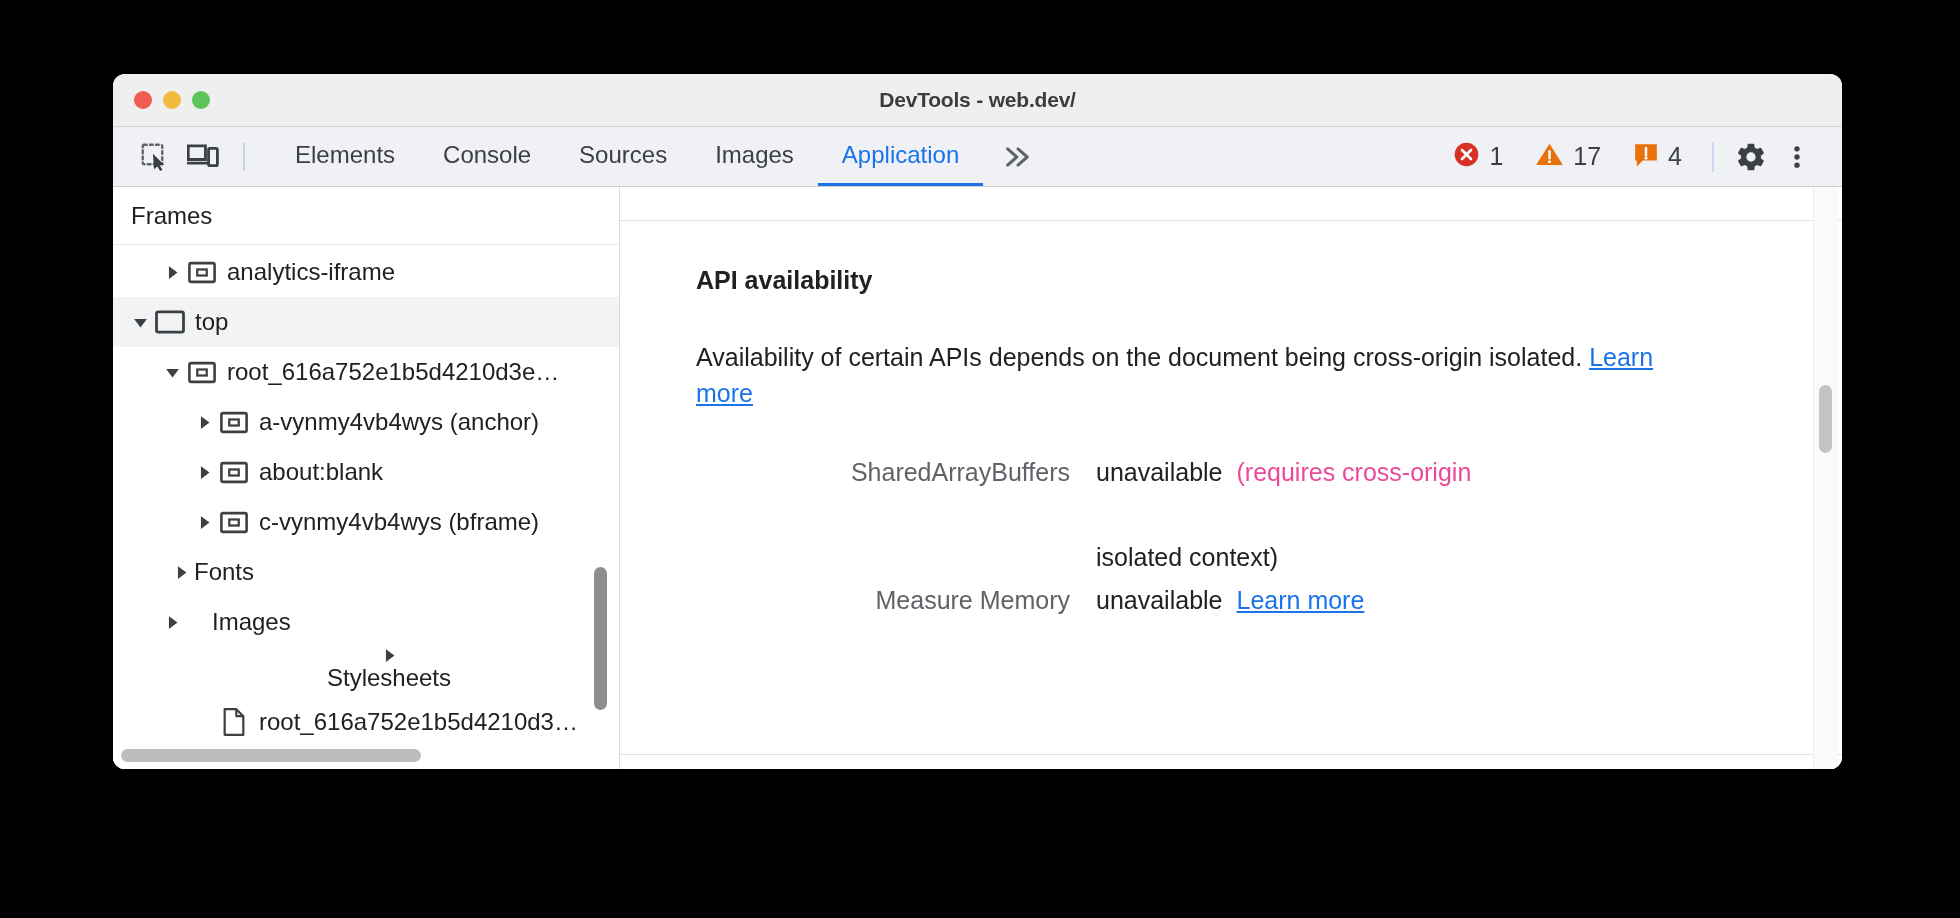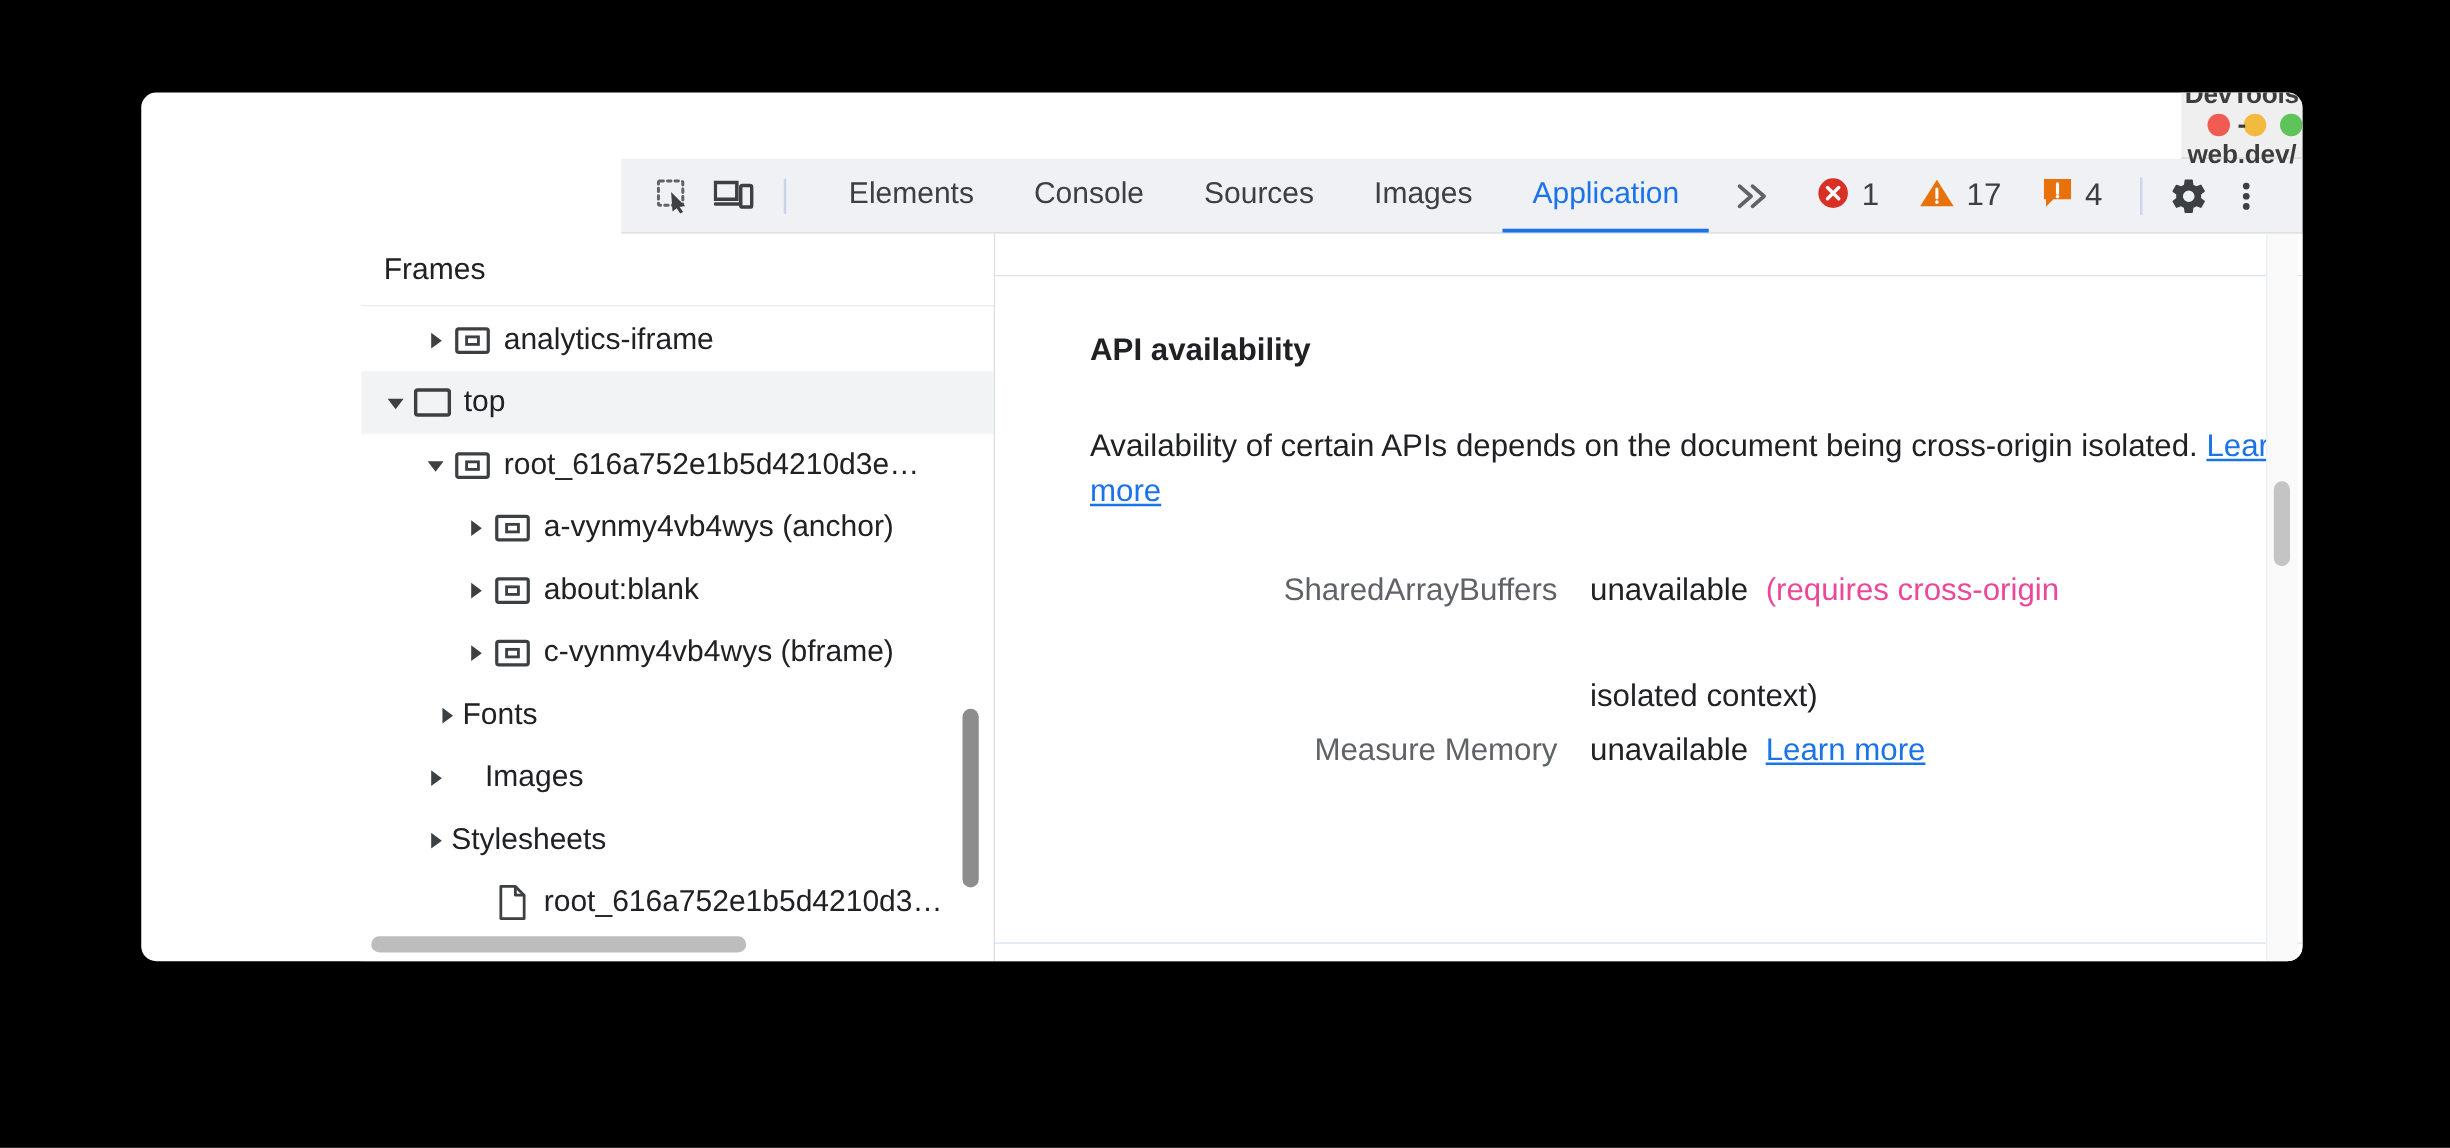--- a/index.html
+++ b/index.html
@@ -12,21 +12,21 @@
   #stage { position: relative; width: 1960px; height: 918px; background: #000; }
 
   
   .window {
     position: absolute; left: 113px; top: 74px;
     width: 1729px; height: 695px;
     background: #ffffff;
     border-radius: 12px;
     box-shadow: 0 10px 40px rgba(0,0,0,0.45);
     overflow: hidden;
-    display: flex; flex-direction: column; align-items: flex-end;
+    display: flex; flex-direction: column;
   }
 
   
   .titlebar {
     height: 53px; min-height: 53px;
     background: #efefef;
     border-bottom: 1px solid #d6d6d6;
     display: flex; align-items: center;
     position: relative;
   }
@@ -367,21 +367,21 @@
               <span class="rlabel">Fonts</span>
             </div>
             <div class="row" style="padding-left: 46px; gap: 27px;">
               <span class="tw">
                 <svg width="17" height="17" viewBox="0 0 12 12">
                   <path d="M3.5 1.5 L3.5 10.5 L9.5 6 Z" fill="#3c4043"></path>
                 </svg>
               </span>
               <span class="rlabel">Images</span>
             </div>
-            <div class="row" style="padding-left: 46px;">
+            <div class="row" style="padding-left: 46px; flex-direction: column;">
               <span class="tw">
                 <svg width="17" height="17" viewBox="0 0 12 12">
                   <path d="M3.5 1.5 L3.5 10.5 L9.5 6 Z" fill="#3c4043"></path>
                 </svg>
               </span>
               <span class="rlabel">Stylesheets</span>
             </div>
             <div class="row" style="padding-left: 78px;">
               <span class="tw empty"></span>
               <span class="ficon">

